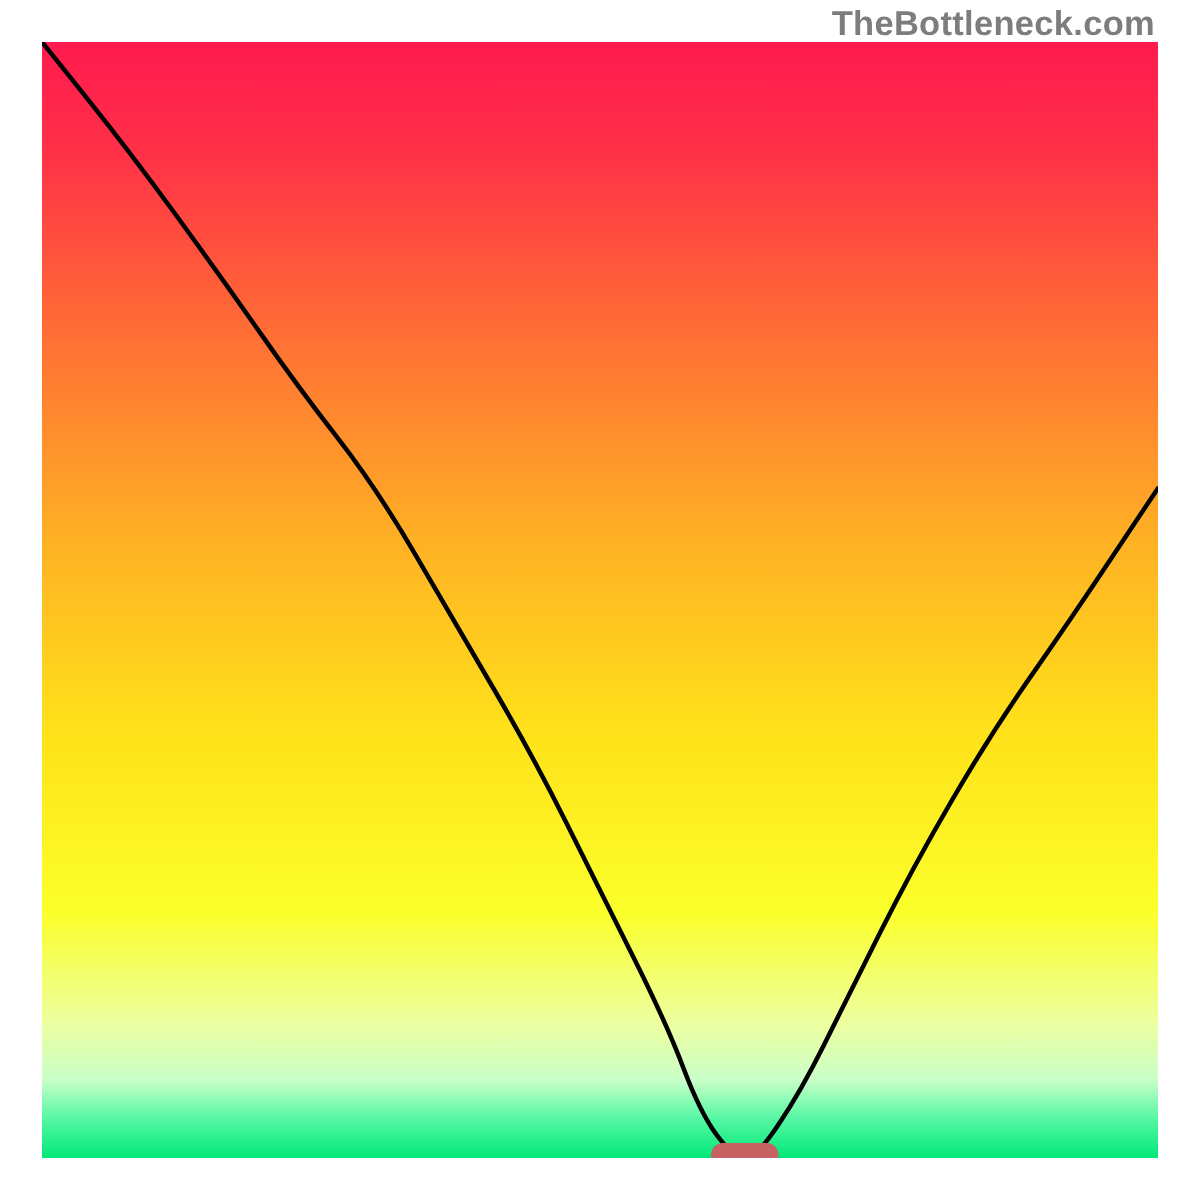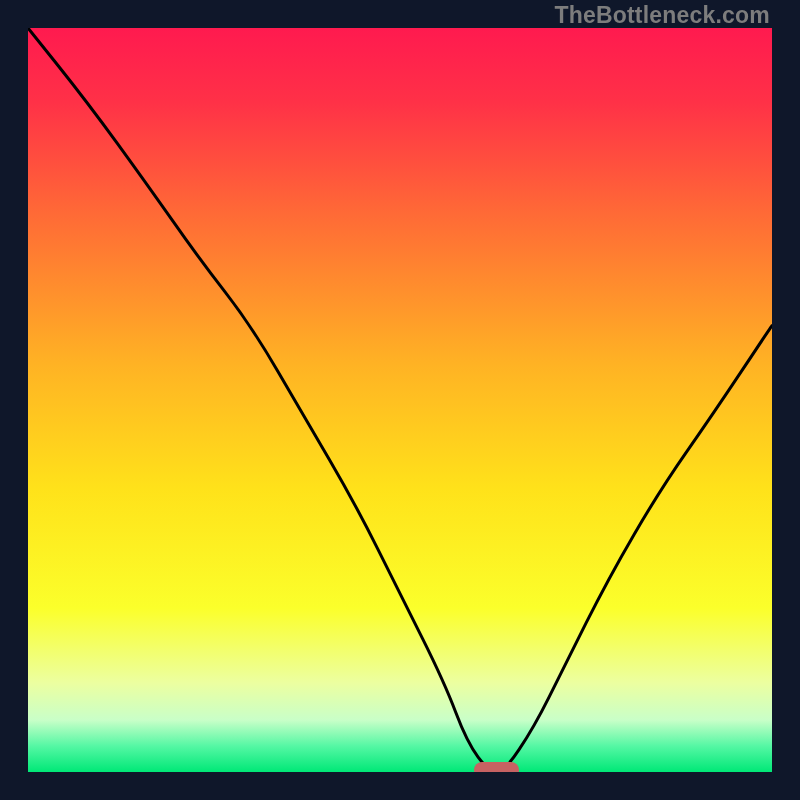--- a/index.html
+++ b/index.html
@@ -8,21 +8,21 @@
     width: 800px;
     height: 800px;
     background: #000;
     overflow: hidden;
     font-family: Arial, Helvetica, sans-serif;
   }
   .frame {
     position: absolute;
     left: 0; top: 0;
     width: 800px; height: 800px;
-    background: #0f172a;
+    background: #ffffff;
   }
   .plot-area {
     position: absolute;
     left: 28px;
     top: 28px;
     width: 744px;
     height: 744px;
     overflow: hidden;
   }
   .gradient {

